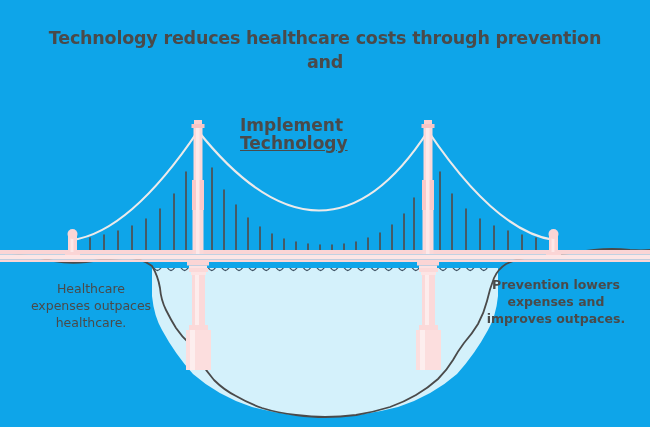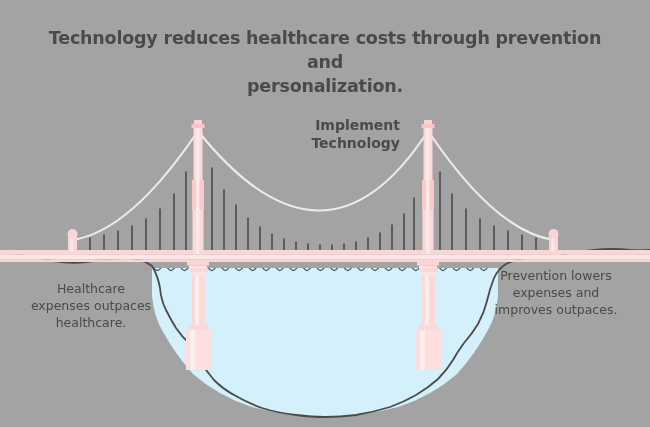--- a/index.html
+++ b/index.html
@@ -10,21 +10,21 @@
   body {
     width: 650px;
     height: 427px;
     overflow: hidden;
     font-family: "DejaVu Sans", sans-serif;
   }
   #canvas {
     position: relative;
     width: 650px;
     height: 427px;
-    background: #a3a3a3;
+    background: #0ea5e9;
   }
   #title {
     position: absolute;
     left: 0;
     top: 26px;
     width: 650px;
     text-align: center;
     font-family: "DejaVu Sans", sans-serif;
     font-size: 17.5px;
     font-weight: bold;
@@ -34,47 +34,48 @@
     padding: 0 28px;
     box-sizing: border-box;
   }
   #title .line2 { display: block; }
 
   #center-label {
     position: absolute;
     left: 240px;
     top: 116px;
     width: 160px;
-    text-align: right;
+    text-align: left;
     font-family: "DejaVu Sans", sans-serif;
-    font-size: 14px;
+    font-size: 17px;
     font-weight: bold;
     line-height: 18px;
     color: #4a4a4a;
   }
-  #center-label .l2 { display: block; }
+  #center-label .l2 { display: block; text-decoration: underline; }
 
   .side-label {
     position: absolute;
     font-family: "DejaVu Sans", sans-serif;
     font-size: 12.5px;
     font-weight: normal;
     line-height: 17px;
     color: #4a4a4a;
     text-align: center;
   }
   #left-label {
     left: 16px;
     top: 280px;
     width: 150px;
   }
   #right-label {
     left: 472px;
-    top: 267px;
+    top: 276px;
     width: 168px;
+    font-weight: bold;
   }
   .side-label span { display: block; }
 
   #art {
     position: absolute;
     left: 0;
     top: 0;
     width: 650px;
     height: 427px;
   }
@@ -281,21 +282,20 @@
     <g>
       <rect x="549" y="236" width="9" height="18" fill="#fbd5d5"></rect>
       <rect x="551.5" y="236" width="3" height="18" fill="#fde8e8"></rect>
       <circle cx="553.5" cy="234" r="5" fill="#fbd5d5"></circle>
       <rect x="546" y="252" width="15" height="3" fill="#fbd5d5"></rect>
     </g>
   </svg>
 
   <div id="title">
     <span>Technology reduces healthcare costs through prevention and</span>
-    <span class="line2">personalization.</span>
   </div>
 
   <div id="center-label">
     <span>Implement</span>
     <span class="l2">Technology</span>
   </div>
 
   <div id="left-label" class="side-label">
     <span>Healthcare</span>
     <span>expenses outpaces</span>

